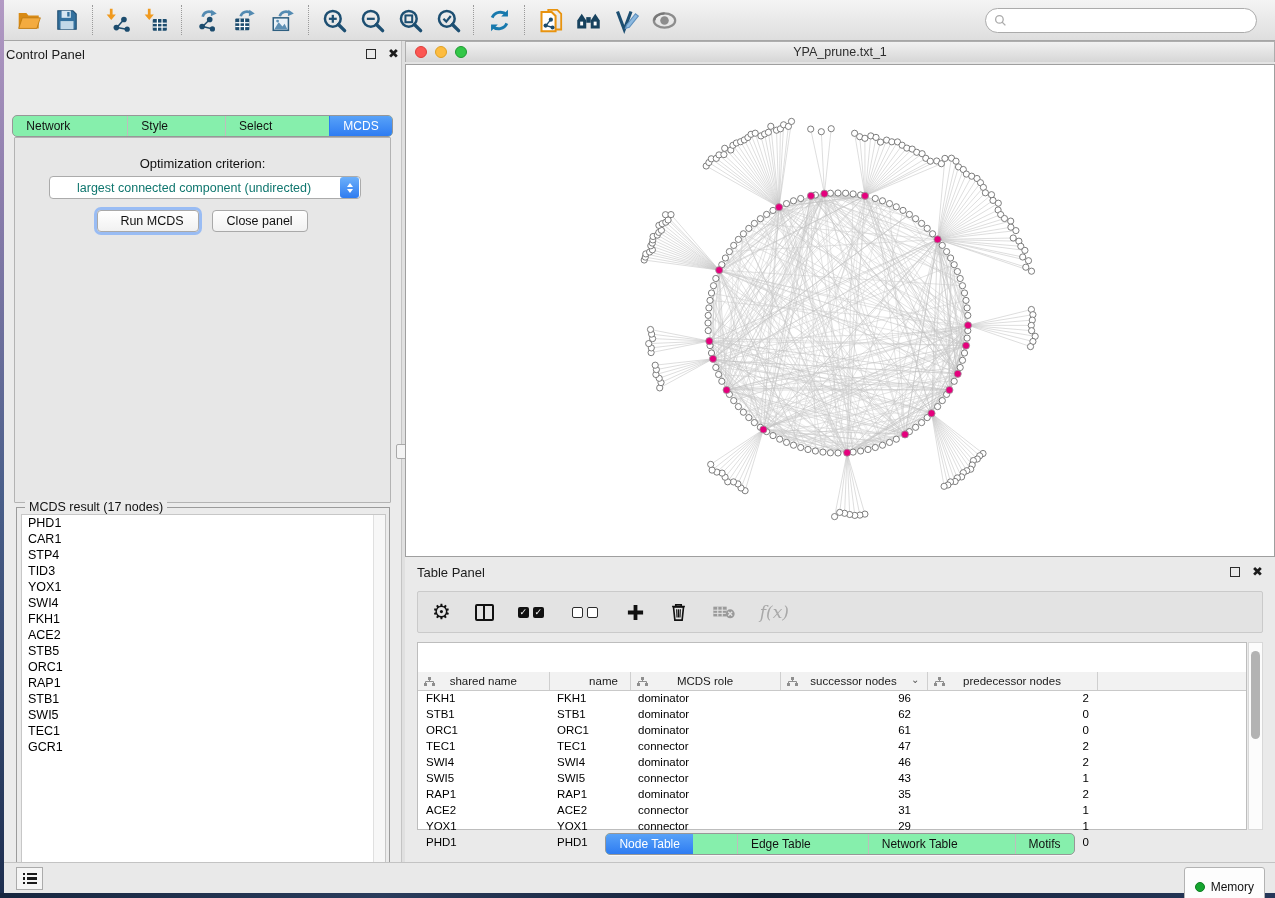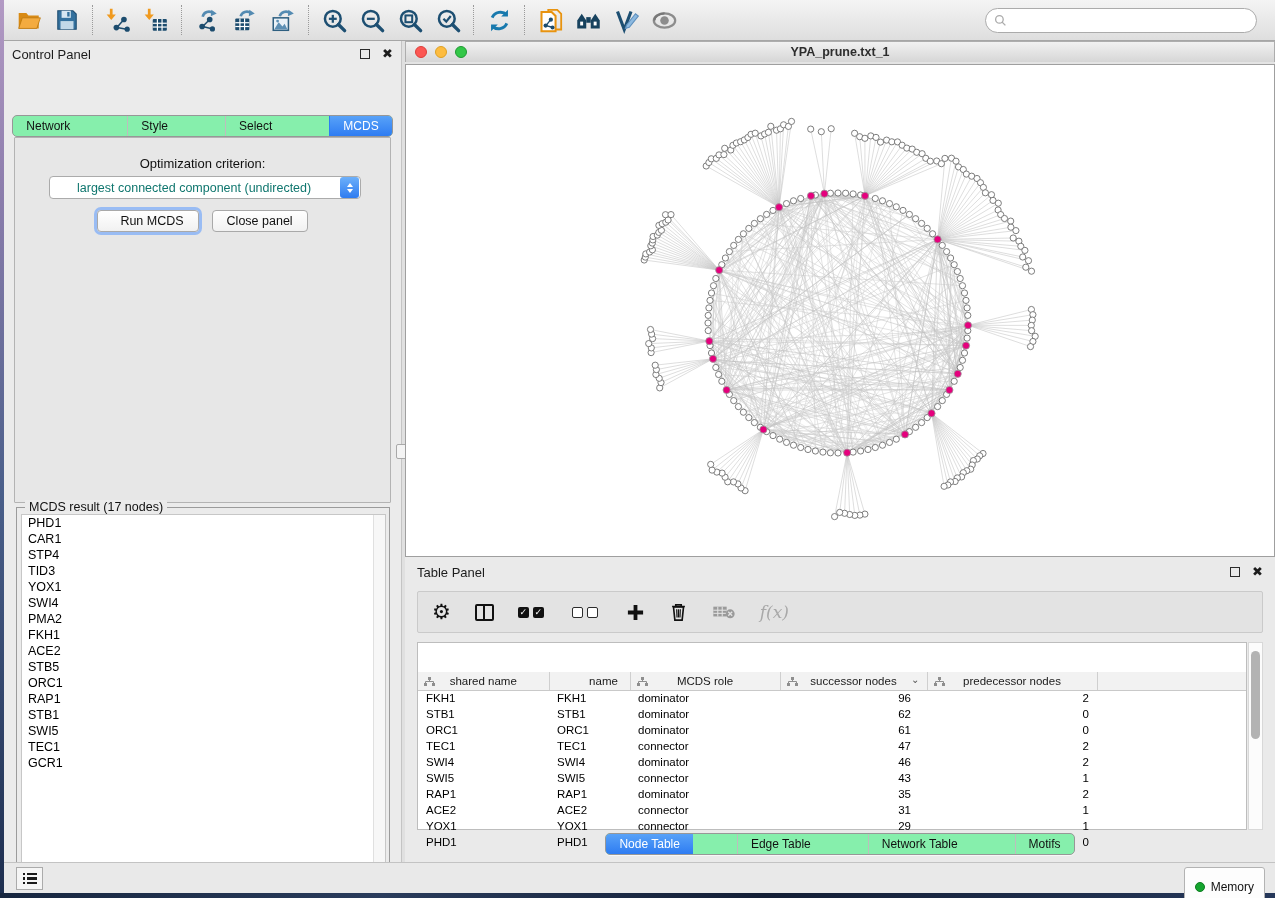--- a/index.html
+++ b/index.html
@@ -23,21 +23,21 @@
   .tsep { width:1px; height:30px; border-left:1px dotted #9a9a9a; margin:0 6px; }
   #search-wrap { position:absolute; right:18px; top:8px; width:272px; height:25px;
     background:#fff; border:1px solid #ababab; border-radius:13px; display:flex; align-items:center; padding-left:8px; }
   #search-wrap svg { opacity:.55; }
   #search-input { border:none; outline:none; flex:1; height:20px; font-size:12px; background:transparent; padding-left:4px; }
 
   
   #control-panel { left:0; top:41px; width:397px; height:821px; background:#ebebeb; }
   #vsplit { left:397px; top:41px; width:4px; height:821px; background:#e0e0e0; border-left:1px solid #c4c4c4; }
   #vsplit-knob { left:392px; top:444px; width:11px; height:15px; background:#f4f4f4; border:1px solid #a9a9a9; border-radius:2px; }
-  .panel-head { height:26px; display:flex; align-items:center; padding:0 8px; font-size:13px; color:#1c1c1c; }
+  .panel-head { height:26px; display:flex; align-items:center; padding:0 2px; font-size:13px; color:#1c1c1c; }
   .panel-head .spacer { flex:1; }
   .float-ic { width:10px; height:10px; border:1.6px solid #2b2b2b; margin-right:12px; cursor:pointer; }
   .close-ic { font-size:13px; font-weight:bold; color:#1c1c1c; cursor:pointer; line-height:10px; }
 
   .seg { display:inline-flex; border:1px solid #979797; border-radius:5px; overflow:hidden;
     background:#86efac; box-shadow:0 1px 0 rgba(255,255,255,.6);gap:44px; }
   .seg .s { padding:3px 13px; font-size:12px; color:#111; border-left:1px solid #bdbdbd; cursor:pointer; white-space:nowrap; }
   .seg .s:first-child { border-left:none; }
   .seg .s.sel { background:linear-gradient(#58a2f8,#2e7cf2); color:#fff; border-left-color:#2e7cf2; }
 
@@ -65,21 +65,21 @@
 
   
   #net-panel { left:401px; top:41px; width:870px; height:516px; }
   #net-titlebar { left:0; top:2px; width:870px; height:21px;
     background:linear-gradient(#f1f1f1,#d6d6d6); border:1px solid #adadad; border-bottom:none;
     display:flex; align-items:center; padding-left:9px; }
   .tl { width:12px; height:12px; border-radius:50%; margin-right:8px; }
   #tl-red { background:#fc5753; border:1px solid #dd3e39; }
   #tl-yellow { background:#fdbc40; border:1px solid #dea123; }
   #tl-green { background:#33c748; border:1px solid #1f9a32; }
-  #net-title { position:absolute; left:0; width:100%; text-align:center; font-size:12.5px; color:#2d2d2d;font-weight:bold; }
+  #net-title { position:absolute; left:0; width:100%; text-align:center; font-size:12.5px; color:#2d2d2d; }
   #net-canvas { left:0; top:23px; width:870px; height:493px; background:#fff; border:1px solid #9f9f9f; }
   #hsplit-knob { left:430px; top:548px; width:12px; height:8px; background:#ececec; border:1px solid #b0b0b0; }
 
   
   #table-panel { left:401px; top:557px; width:870px; height:305px; background:#eaeaea; }
   #tp-head { height:26px; display:flex; align-items:center; padding:4px 12px 0 12px; font-size:13px; color:#1c1c1c; }
   #tp-toolbar { left:12px; top:34px; width:846px; height:42px; background:#e3e3e3;
     border:1px solid #cacaca; border-radius:2px; display:flex; align-items:center; padding-left:14px; gap:24px; }
   .tp-ic { display:flex; align-items:center; cursor:pointer; }
   .cols-ic { width:19px; height:17px; border:2.4px solid #111; border-radius:2px; position:relative; }
@@ -323,21 +323,20 @@
     <div id="mcds-fieldset" class="abs">
       <span id="mcds-legend" class="abs">MCDS result (17 nodes)</span>
       <div id="mcds-list" class="abs">
         <div id="mcds-items">
             <div class="mcds-item">PHD1</div>
             <div class="mcds-item">CAR1</div>
             <div class="mcds-item">STP4</div>
             <div class="mcds-item">TID3</div>
             <div class="mcds-item">YOX1</div>
             <div class="mcds-item">SWI4</div>
-            <div class="mcds-item">PMA2</div>
             <div class="mcds-item">FKH1</div>
             <div class="mcds-item">ACE2</div>
             <div class="mcds-item">STB5</div>
             <div class="mcds-item">ORC1</div>
             <div class="mcds-item">RAP1</div>
             <div class="mcds-item">STB1</div>
             <div class="mcds-item">SWI5</div>
             <div class="mcds-item">TEC1</div>
             <div class="mcds-item">GCR1</div>
           </div>

